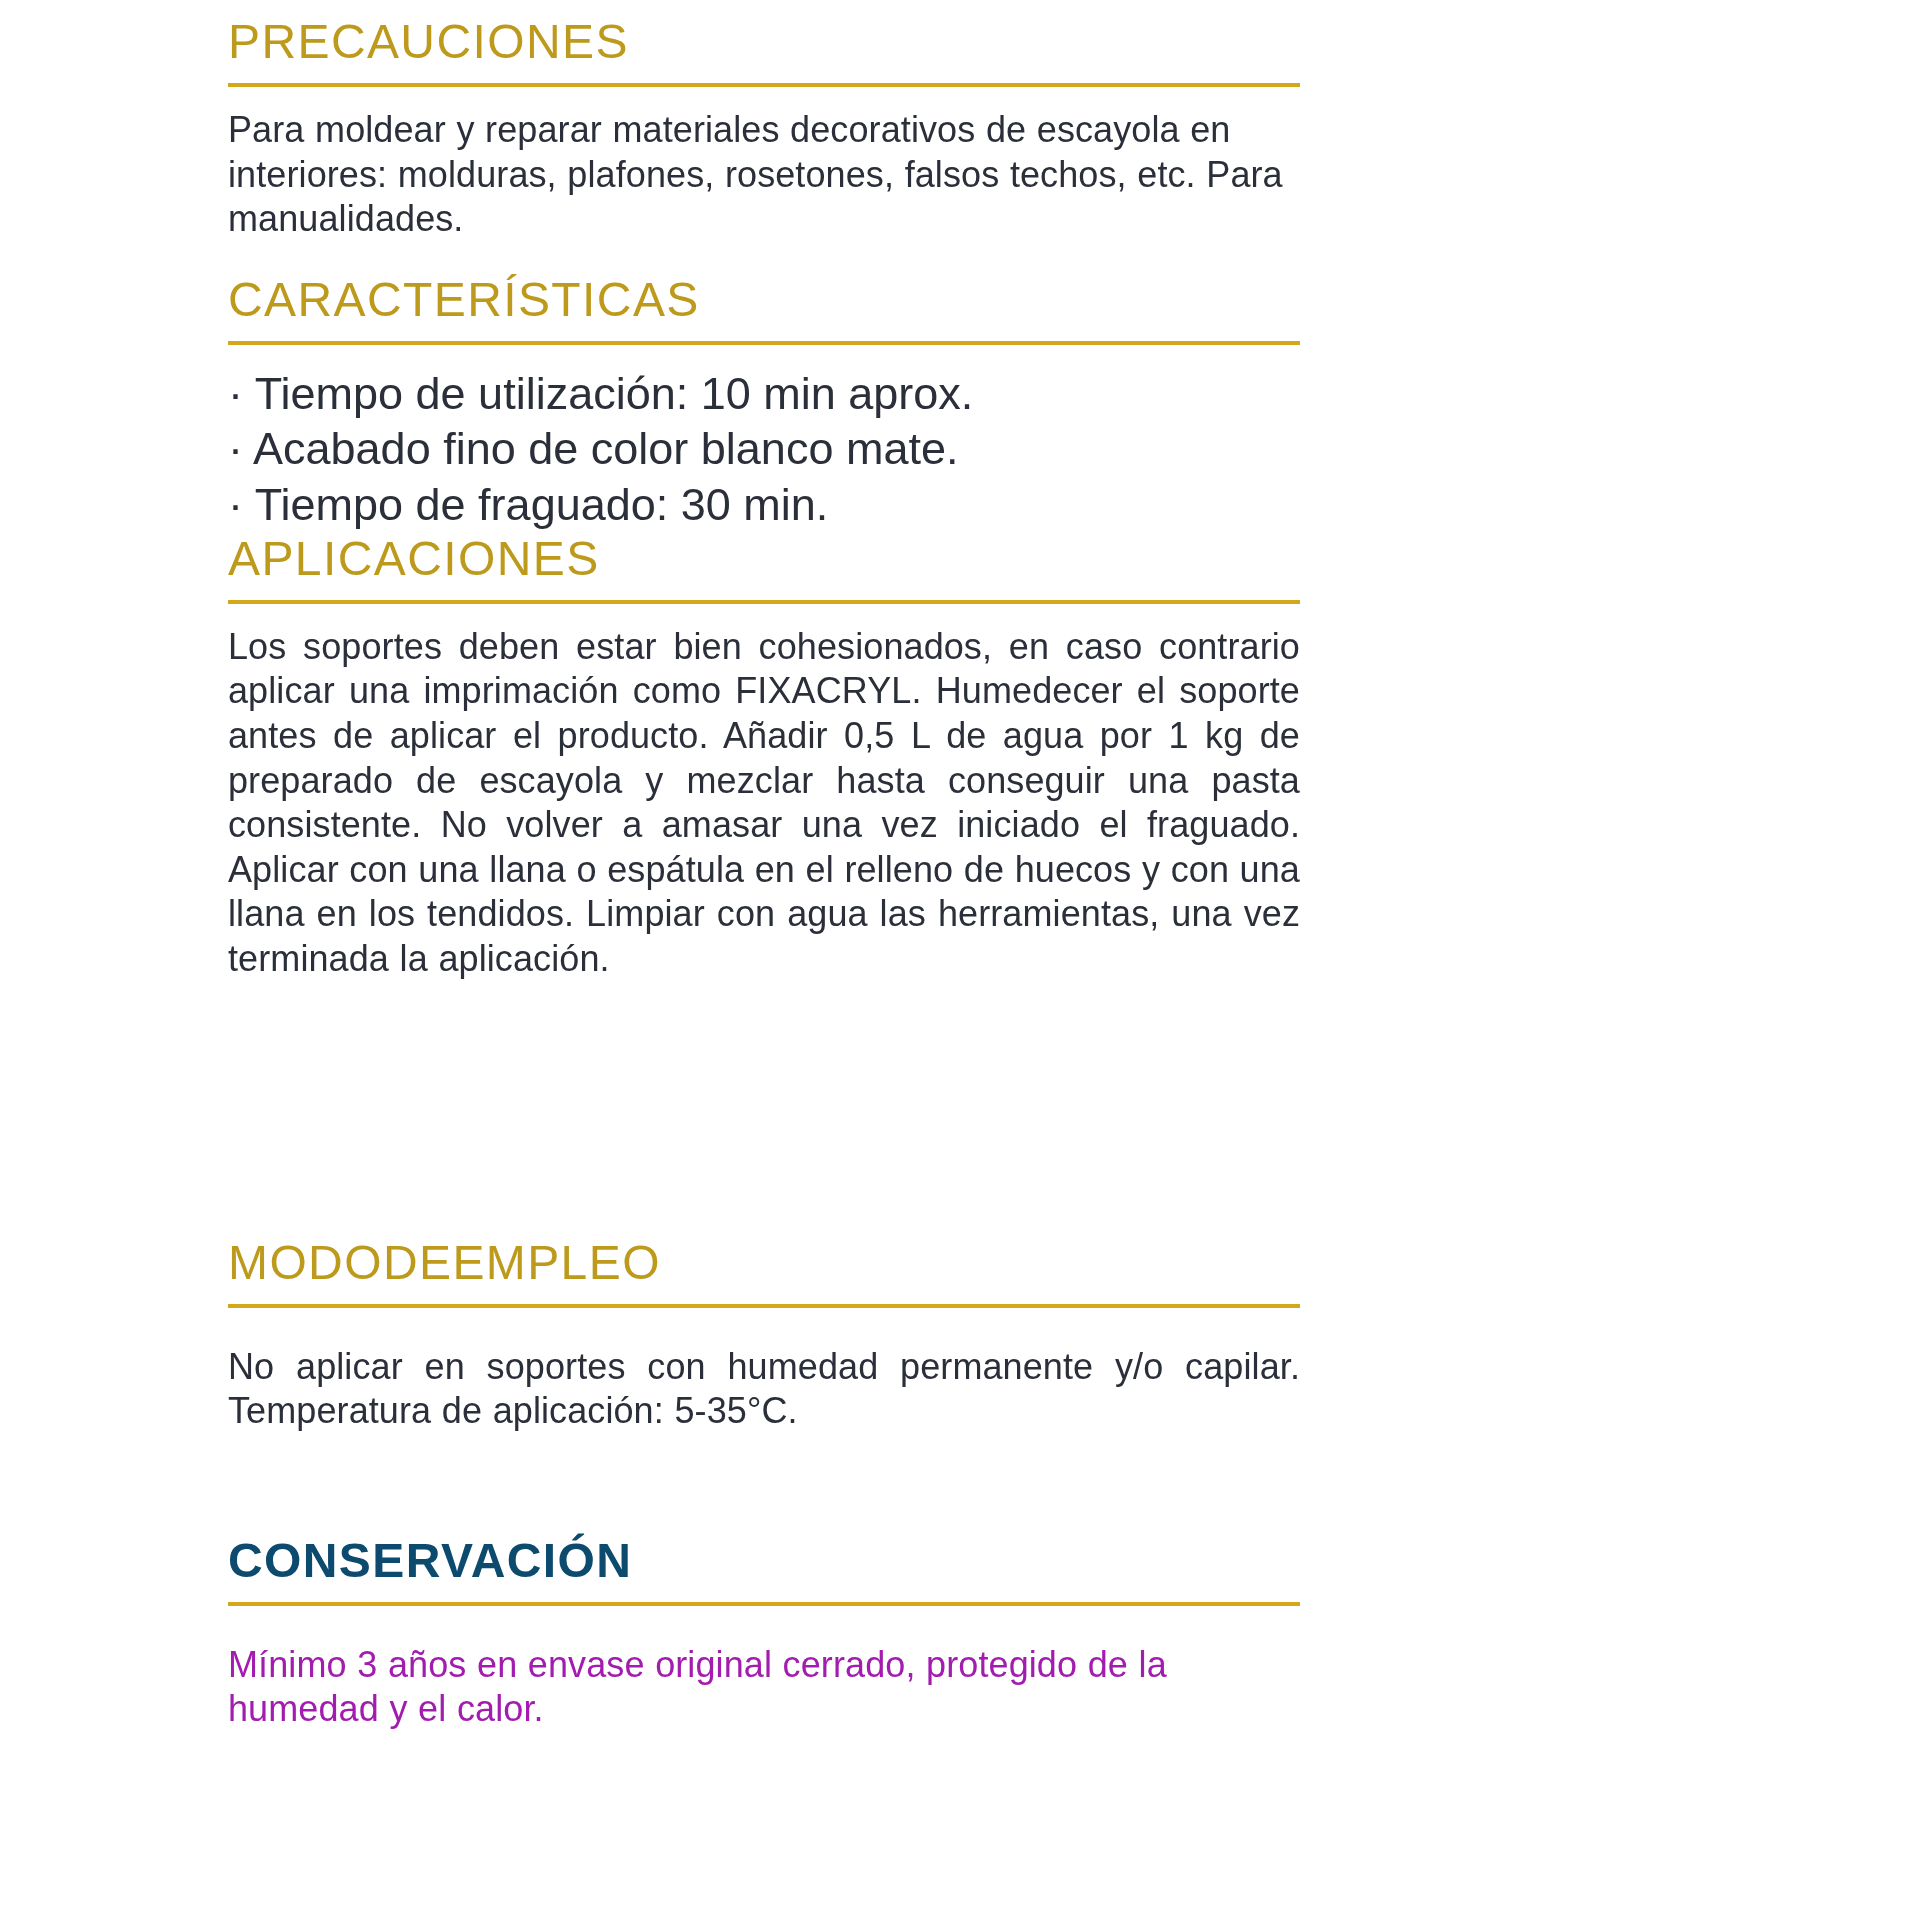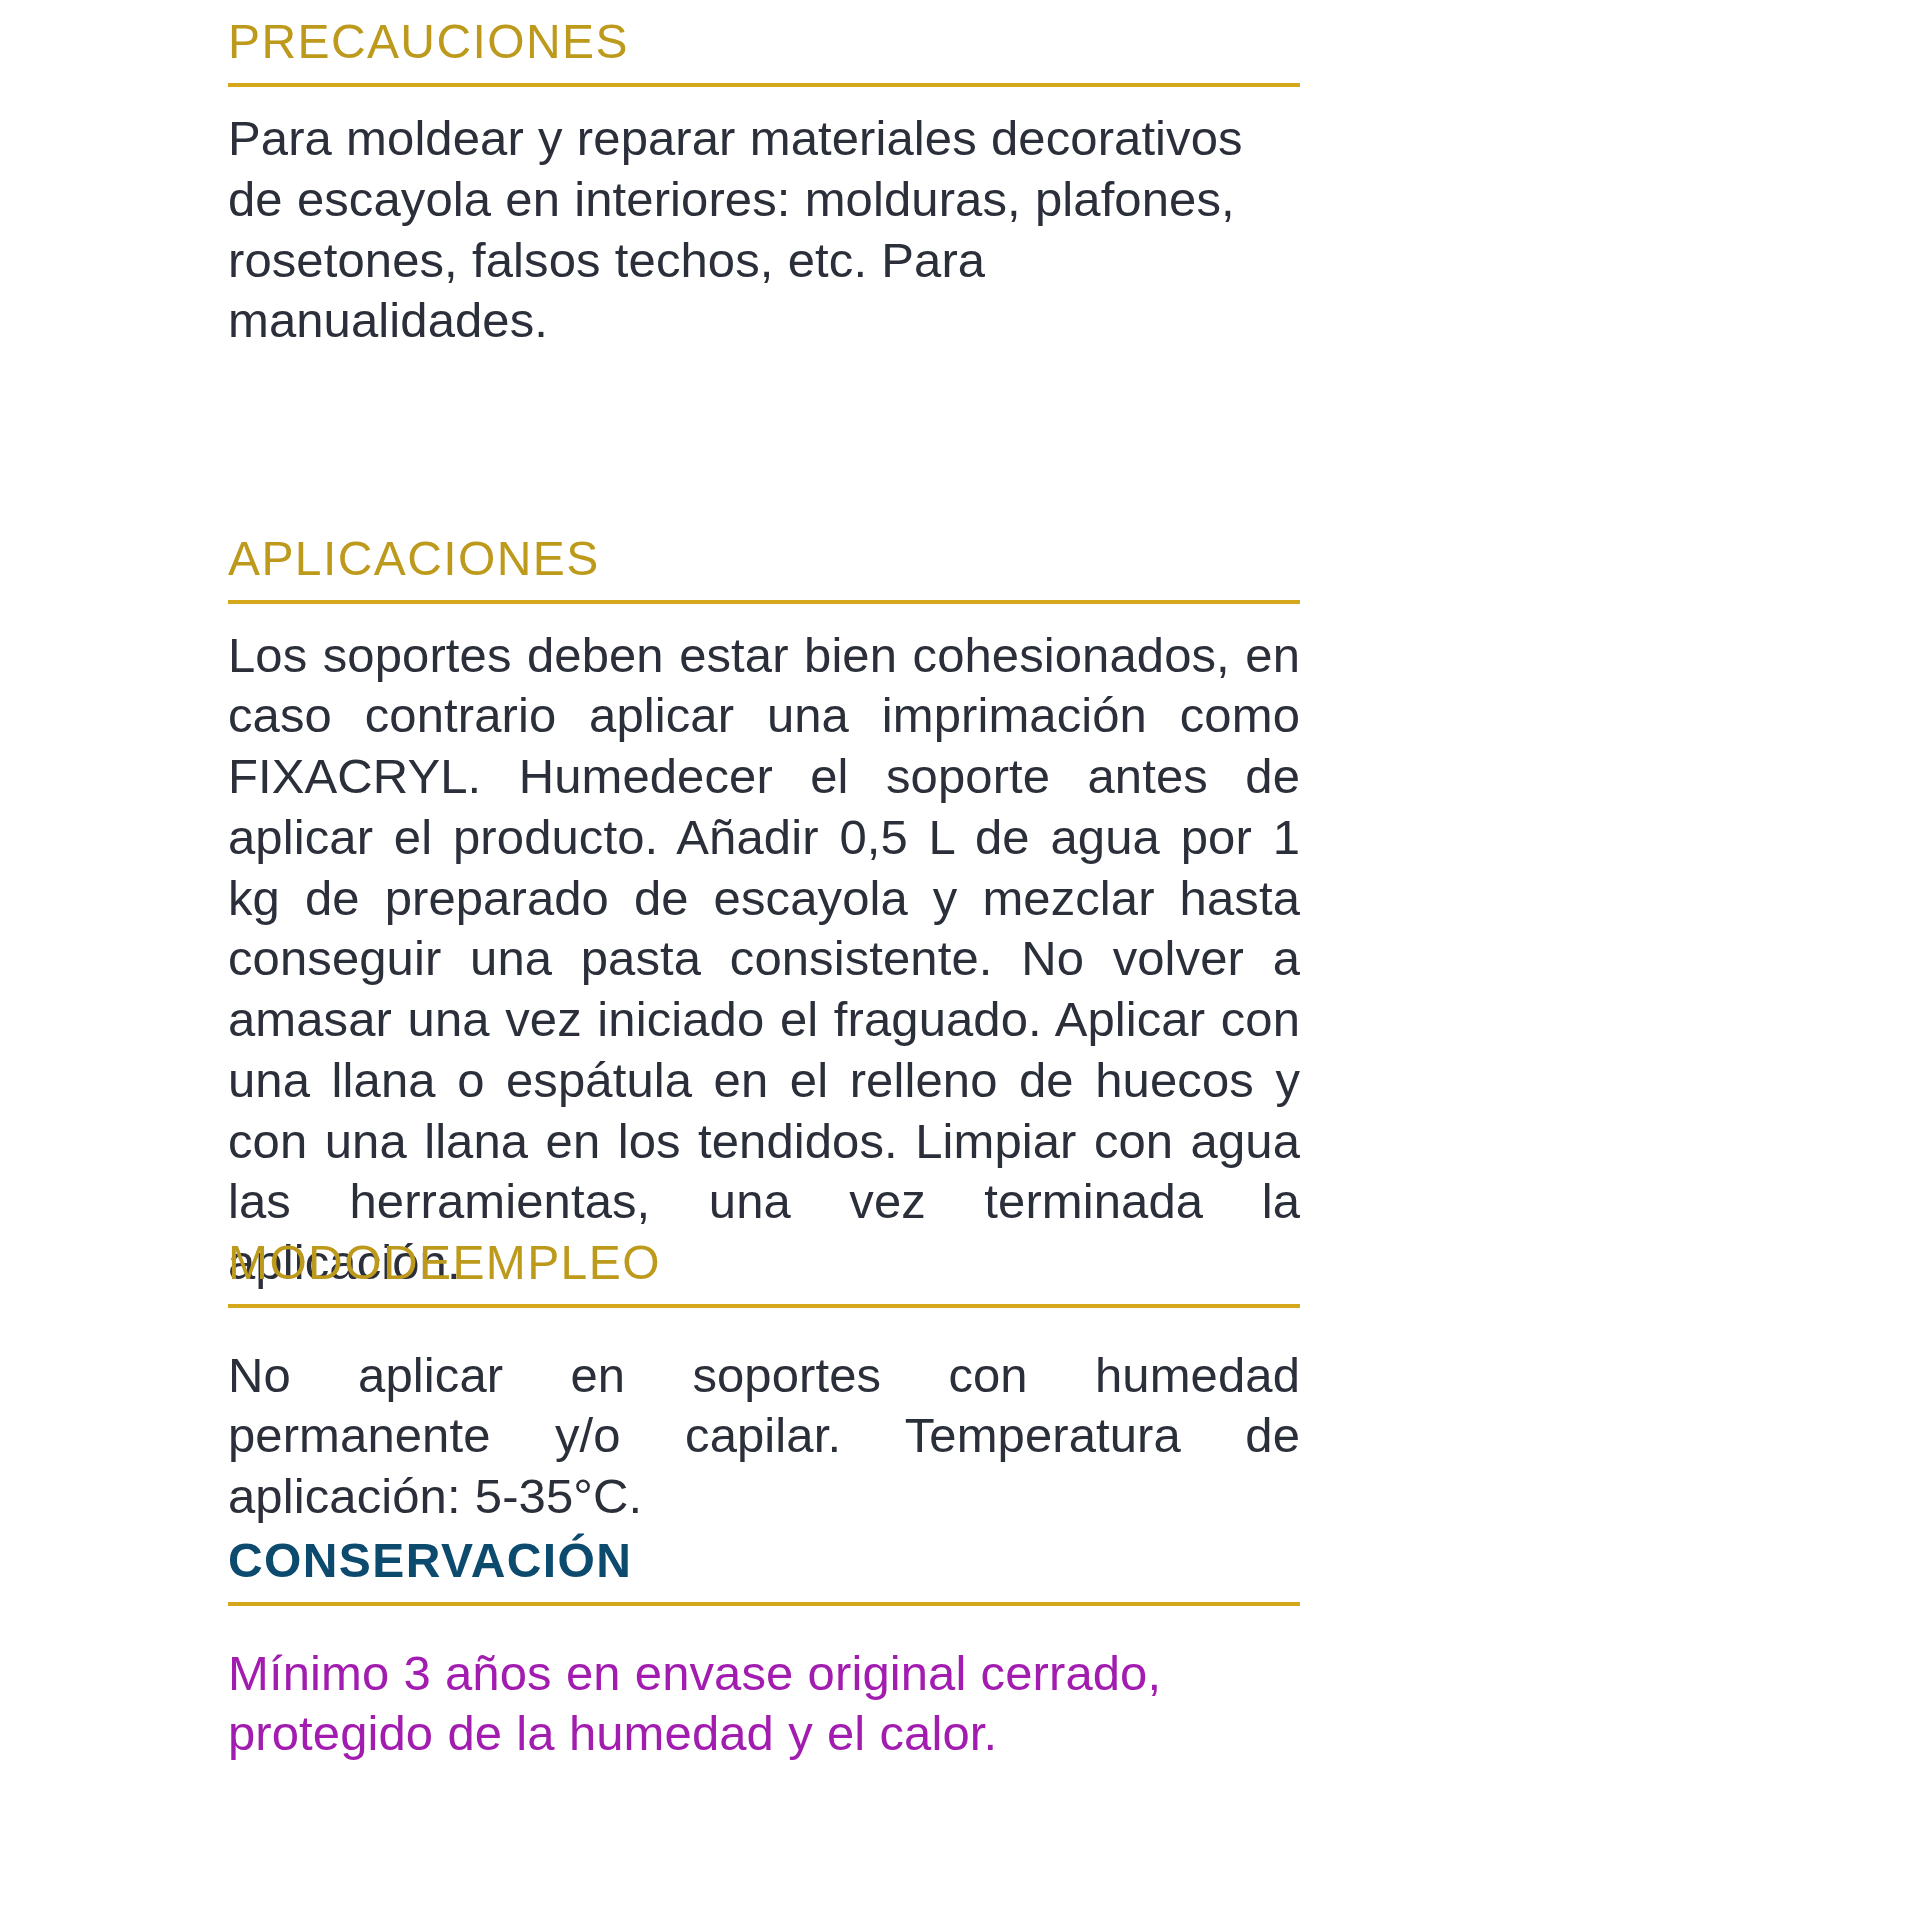--- a/index.html
+++ b/index.html
@@ -43,21 +43,21 @@
   .heading-rule {
     height: 3.9px;
     background: #d4a81a;
     width: 1072px;
     margin: 15.4px 0 0 0;
   }
 
   .body-text {
     color: #2b2f3a;
     font-family: "Liberation Sans", sans-serif;
-    font-size: 49px;
+    font-size: 36px;
     font-weight: 400;
     line-height: 1.24;
     letter-spacing: 0.1px;
     margin: 0;
     padding: 0;
     word-spacing: 0.5px;
   }
 
   .body-text.justify {
     text-align: justify;
@@ -91,20 +91,29 @@
 <body style="background: rgb(255, 255, 255);">
 
 <div id="sheet" style="background: rgb(255, 255, 255);">
 
   <section class="section sec-aplicaciones">
     <h2 class="section-heading" style="color: rgb(189, 154, 28);">PRECAUCIONES</h2>
     <div class="heading-rule" style="background: rgb(212, 168, 26);"></div>
     <p class="body-text after-rule" style="color: rgb(43, 47, 58);">Para moldear y reparar materiales decorativos de escayola en interiores: molduras, plafones, rosetones, falsos techos, etc. Para manualidades.</p>
   </section>
 
+  <section class="section sec-caracteristicas">
+    <h2 class="section-heading" style="color: rgb(189, 154, 28);">CARACTERÍSTICAS</h2>
+    <div class="heading-rule" style="background: rgb(212, 168, 26);"></div>
+    <ul class="bullet-list after-rule">
+      <li style="color: rgb(43, 47, 58);">· Tiempo de utilización: 10 min aprox.</li>
+      <li style="color: rgb(43, 47, 58);">· Acabado fino de color blanco mate.</li>
+      <li style="color: rgb(43, 47, 58);">· Tiempo de fraguado: 30 min.</li>
+    </ul>
+  </section>
 
   <section class="section sec-modo">
     <h2 class="section-heading" style="color: rgb(189, 154, 28);">APLICACIONES</h2>
     <div class="heading-rule" style="background: rgb(212, 168, 26);"></div>
     <p class="body-text justify after-rule" style="color: rgb(43, 47, 58);">Los soportes deben estar bien cohesionados, en caso contrario aplicar una imprimación como FIXACRYL. Humedecer el soporte antes de aplicar el producto. Añadir  0,5 L de agua por 1 kg de preparado de escayola y mezclar hasta conseguir una pasta consistente. No volver a amasar una vez iniciado el fraguado. Aplicar con una llana o espátula en el relleno de huecos y con una llana en los tendidos. Limpiar con agua las herramientas, una vez terminada la aplicación.</p>
   </section>
 
   <section class="section sec-precauciones" style="top: 1238px;">
     <h2 class="section-heading" style="color: rgb(189, 154, 28);">MODODEEMPLEO</h2>
     <div class="heading-rule" style="background: rgb(212, 168, 26);"></div>

